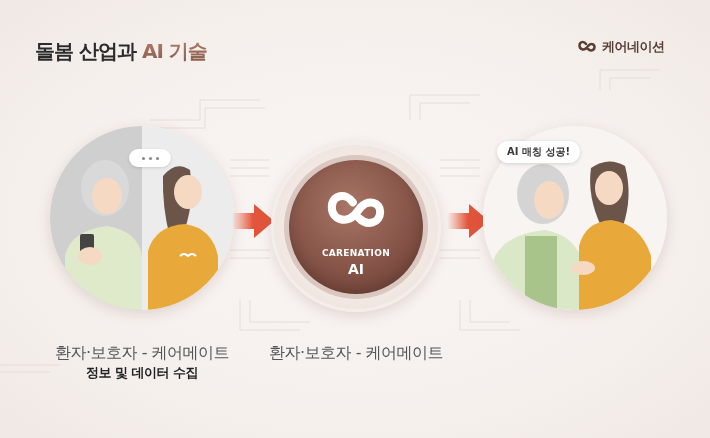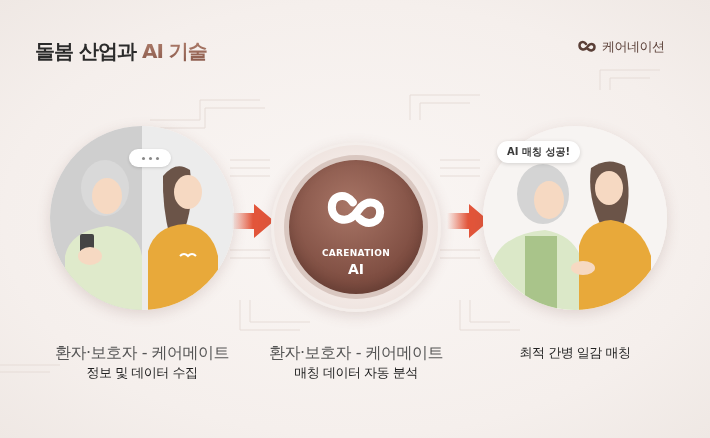--- a/index.html
+++ b/index.html
@@ -12,21 +12,21 @@
   .circuit { position:absolute; left:0; top:0; width:710px; height:438px; }
   .title {
     position:absolute; left:35px; top:38px;
     font-size:20px; font-weight:bold; letter-spacing:-1px; color:#2b2b2b;
   }
   .title .accent {
     background: linear-gradient(180deg, #b07e6c 0%, #8a5a4c 100%);
     -webkit-background-clip:text; background-clip:text; color:transparent;
   }
   .brand { position:absolute; left:578px; top:38px; display:flex; align-items:center; gap:6px; }
-  .brand-name { font-size:13px; font-weight:normal; color:#5a3f37; letter-spacing:-0.5px; }
+  .brand-name { font-size:13px; font-weight:bold; color:#5a3f37; letter-spacing:-0.5px; }
 
   .circle {
     position:absolute; border-radius:50%;
     background:#fbf8f6;
     box-shadow: 0 4px 14px rgba(120,80,70,0.18), inset 0 0 0 3px #f4eeeb;
     overflow:hidden;
   }
   .c1 { left:50px; top:126px; width:184px; height:184px; }
   .c3 { left:483px; top:126px; width:184px; height:184px; }
   .c2 {
@@ -53,21 +53,21 @@
   }
   .bubble-dots span { width:3px; height:3px; border-radius:50%; background:#888; }
   .bubble-success {
     position:absolute; left:497px; top:141px; padding:4px 10px; border-radius:12px;
     background:#fff; box-shadow:0 1px 4px rgba(0,0,0,0.15);
     font-size:10px; font-weight:bold; color:#3a3a3a; white-space:nowrap;text-align:center;
   }
 
   .caption { position:absolute; width:230px; text-align:center; letter-spacing:-0.5px; }
   .caption .l1 { font-size:16px; color:#555; line-height:20px; }
-  .caption .l2 { font-size:13px; font-weight:normal; color:#222; line-height:20px; }
+  .caption .l2 { font-size:13px; font-weight:bold; color:#222; line-height:20px; }
   .cap1 { left:27px; top:343px; }
   .cap2 { left:241px; top:343px; }
   .cap3 { left:460px; top:343px; }
   .cap3 .l1 { font-weight:bold; color:#222; }
 </style>
 </head>
 <body>
 
 <svg class="circuit" viewBox="0 0 710 438">
   <g stroke="#e6dcd7" stroke-width="1" fill="none">
@@ -175,17 +175,15 @@
   </svg>
 </div>
 <div class="bubble-success">AI 매칭 성공!</div>
 
 <div class="caption cap1">
   <div class="l1">환자·보호자 - 케어메이트</div>
   <div class="l2">정보 및 데이터 수집</div>
 </div>
 <div class="caption cap2">
   <div class="l1">환자·보호자 - 케어메이트</div>
-  <div class="l2">매칭 데이터 자동 분석</div>
 </div>
 <div class="caption cap3">
-  <div class="l2">최적 간병 일감 매칭</div>
 </div>
 
 </body></html>

